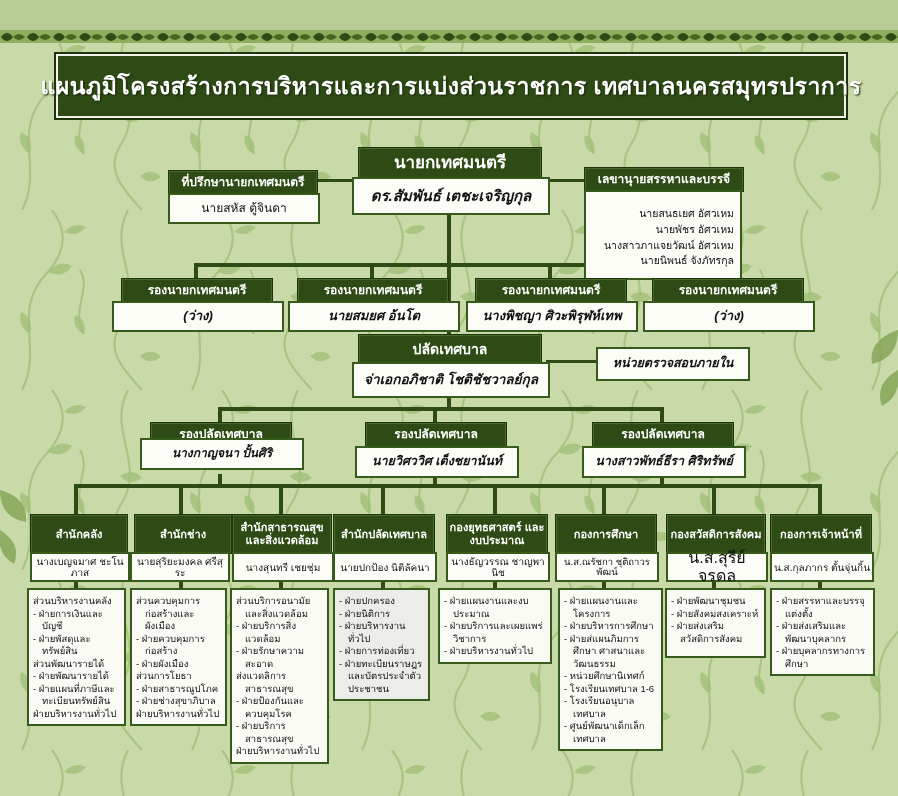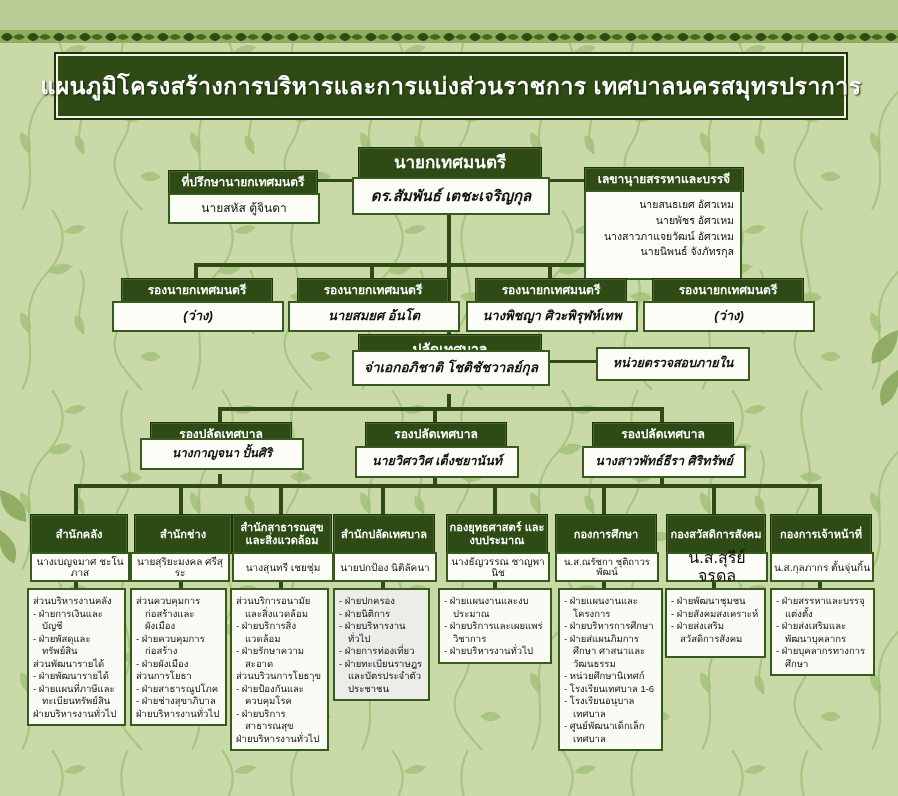--- a/index.html
+++ b/index.html
@@ -33,21 +33,21 @@
   }
   .bold{font-weight:bold;font-style:italic;}
   .line{position:absolute;background:#2e4b15;}
   .list-box{
     position:absolute;background:#fbfbf5;border:2px solid #375a1d;
     padding:5px 3px 4px 4px;font-size:9.5px;line-height:1.32;box-sizing:border-box;
   }
   .list-box .li{padding-left:9px;text-indent:-9px;}
   .names-box{
     position:absolute;background:#fdfdf8;border:2px solid #375a1d;
-    padding:5px 6px 4px 2px;font-size:10.5px;line-height:1.5;
+    padding:14px 6px 4px 2px;font-size:10.5px;line-height:1.5;
     text-align:right;box-sizing:border-box;
   }
 </style>
 </head>
 <body>
 
 <div id="stage">
 
   <svg class="bgdecor" width="898" height="796" viewBox="0 0 898 796">
     <defs>
@@ -140,21 +140,21 @@
     <div class="gbox" style="left:121px;top:248px;width:150px;height:23px">รองนายกเทศมนตรี</div>
     <div class="wbox bold" style="left:112px;top:271px;width:168px;height:27px;font-size:13px">(ว่าง)</div>
     <div class="gbox" style="left:297px;top:248px;width:150px;height:23px">รองนายกเทศมนตรี</div>
     <div class="wbox bold" style="left:288px;top:271px;width:168px;height:27px;font-size:13px">นายสมยศ อ้นโต</div>
     <div class="gbox" style="left:475px;top:248px;width:150px;height:23px">รองนายกเทศมนตรี</div>
     <div class="wbox bold" style="left:466px;top:271px;width:168px;height:27px;font-size:13px">นางพิชญา ศิวะพิรุฬห์เทพ</div>
     <div class="gbox" style="left:652px;top:248px;width:150px;height:23px">รองนายกเทศมนตรี</div>
     <div class="wbox bold" style="left:643px;top:271px;width:168px;height:27px;font-size:13px">(ว่าง)</div>
 
     <div class="gbox" style="left:358px;top:304px;width:182px;height:28px;font-size:14px">ปลัดเทศบาล</div>
-    <div class="wbox bold" style="left:352px;top:320px;width:194px;height:32px;font-size:13.5px">จ่าเอกอภิชาติ  โชติชัชวาลย์กุล</div>
+    <div class="wbox bold" style="left:352px;top:332px;width:194px;height:32px;font-size:13.5px">จ่าเอกอภิชาติ  โชติชัชวาลย์กุล</div>
 
     <div class="wbox bold" style="left:596px;top:317px;width:150px;height:30px;font-size:12.5px">หน่วยตรวจสอบภายใน</div>
 
     <div class="gbox" style="left:150px;top:392px;width:140px;height:24px">รองปลัดเทศบาล</div>
     <div class="wbox bold" style="left:140px;top:408px;width:160px;height:28px;font-size:12px">นางกาญจนา ปั้นศิริ</div>
     <div class="gbox" style="left:365px;top:392px;width:140px;height:24px">รองปลัดเทศบาล</div>
     <div class="wbox bold" style="left:355px;top:416px;width:160px;height:28px;font-size:12.5px">นายวิศววิศ เต็งชยานันท์</div>
     <div class="gbox" style="left:592px;top:392px;width:140px;height:24px">รองปลัดเทศบาล</div>
     <div class="wbox bold" style="left:582px;top:416px;width:160px;height:28px;font-size:12.5px">นางสาวพัทธ์ธีรา ศิริทรัพย์</div>
 
@@ -191,21 +191,21 @@
         <div class="li">- ฝ่ายผังเมือง</div>
         <div class="li">ส่วนการโยธา</div>
         <div class="li">- ฝ่ายสาธารณูปโภค</div>
         <div class="li">- ฝ่ายช่างสุขาภิบาล</div>
         <div class="li">ฝ่ายบริหารงานทั่วไป</div>
       </div>
     <div class="list-box" style="left:230px;top:558px;width:99px;min-height:132px">
         <div class="li">ส่วนบริการอนามัยและสิ่งแวดล้อม</div>
         <div class="li">- ฝ่ายบริการสิ่งแวดล้อม</div>
         <div class="li">- ฝ่ายรักษาความสะอาด</div>
-        <div class="li">ส่วนบริวนการโยธาุข</div>
+        <div class="li">ส่งแวดลิการสาธารณสุข</div>
         <div class="li">- ฝ่ายป้องกันและควบคุมโรค</div>
         <div class="li">- ฝ่ายบริการสาธารณสุข</div>
         <div class="li">ฝ่ายบริหารงานทั่วไป</div>
       </div>
     <div class="list-box" style="left:333px;top:558px;width:97px;min-height:98px;background:#ecece8">
         <div class="li">- ฝ่ายปกครอง</div>
         <div class="li">- ฝ่ายนิติการ</div>
         <div class="li">- ฝ่ายบริหารงานทั่วไป</div>
         <div class="li">- ฝ่ายการท่องเที่ยว</div>
         <div class="li">- ฝ่ายทะเบียนราษฎรและบัตรประจำตัวประชาชน</div>

